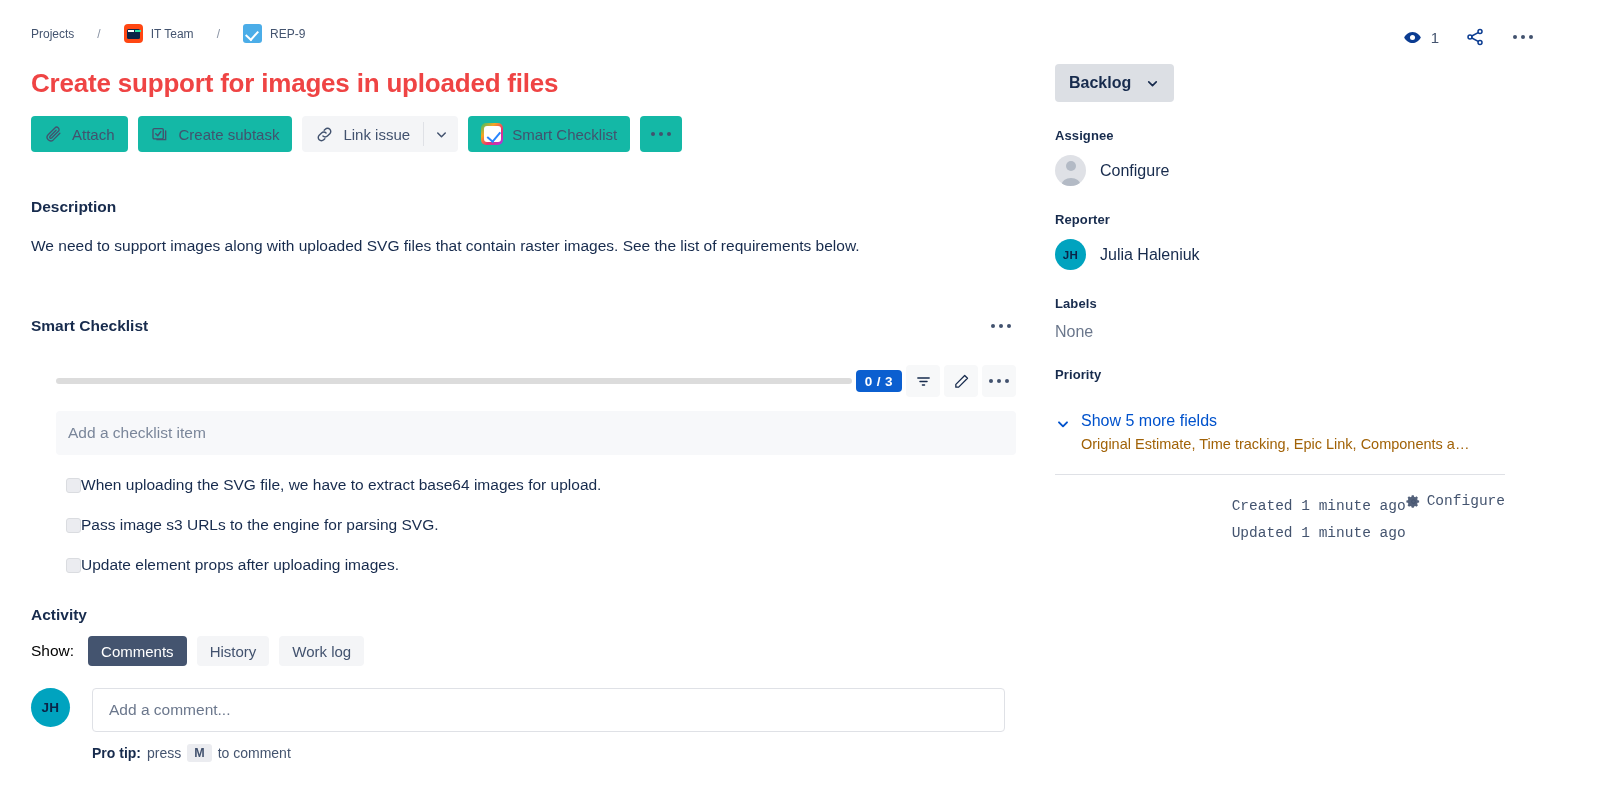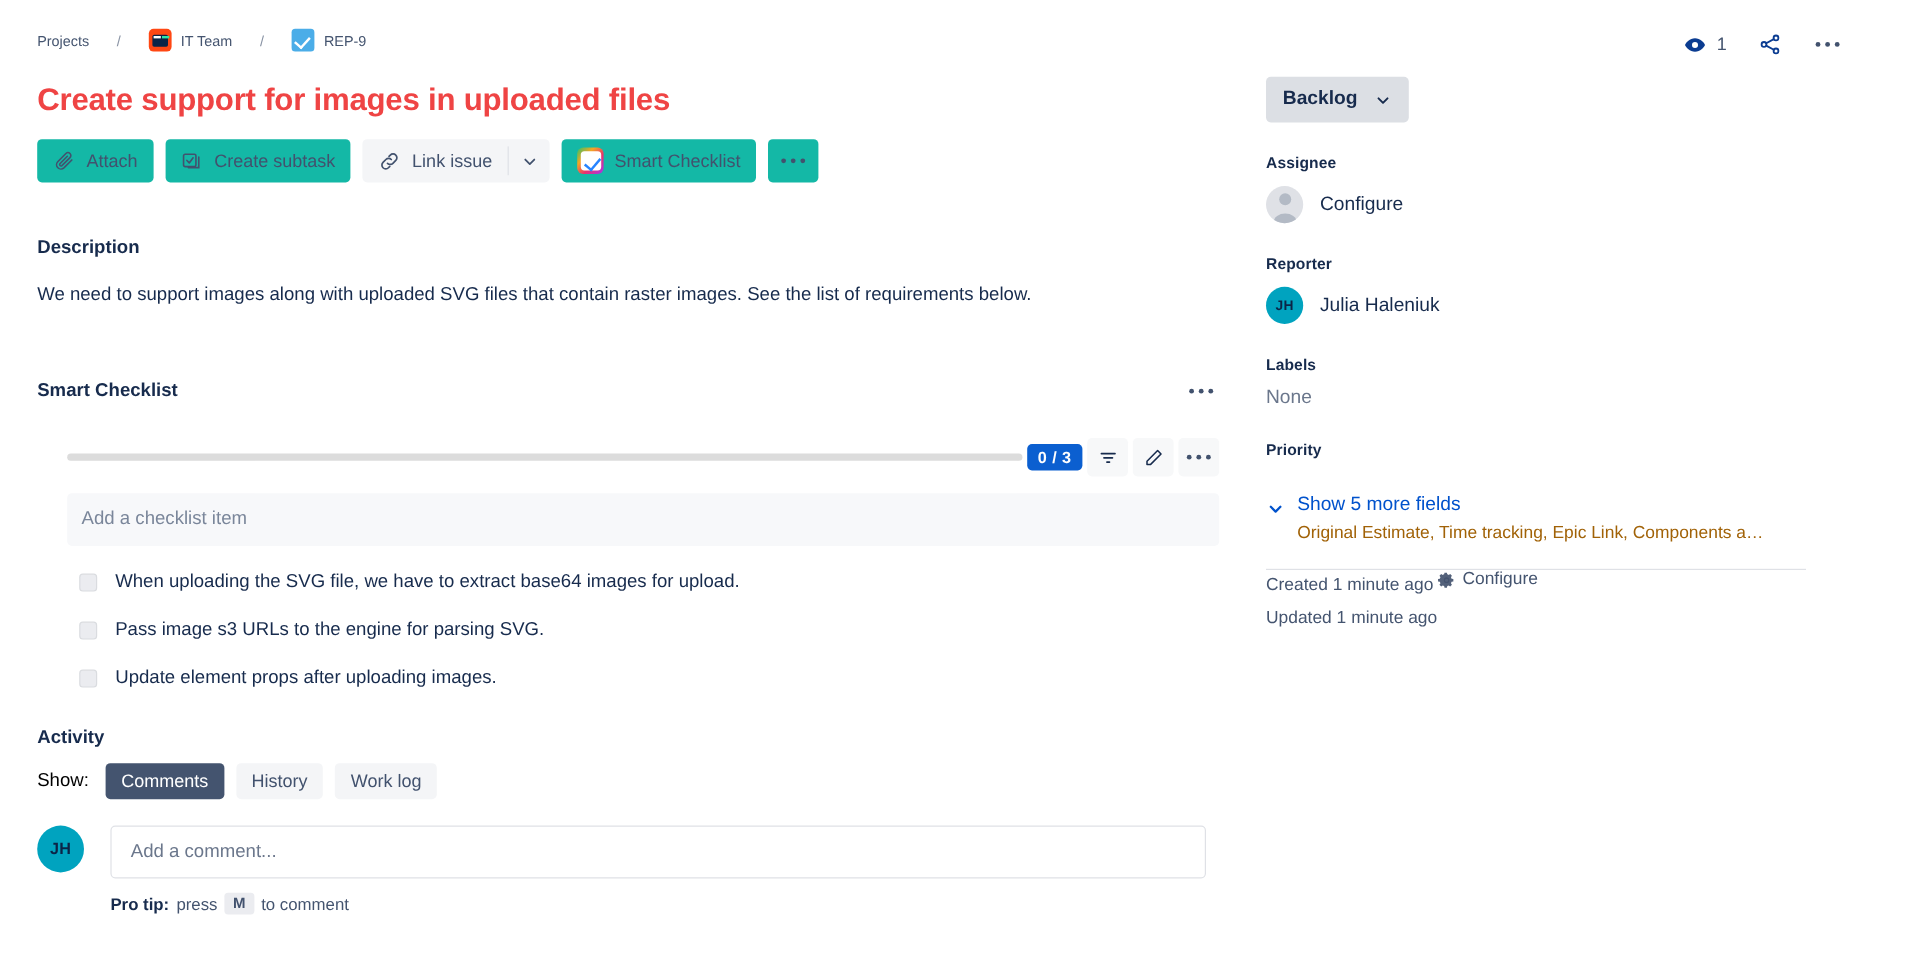--- a/index.html
+++ b/index.html
@@ -126,21 +126,21 @@
     color: #172B4D;
   }
 
   .sc-add {
     margin-top: 14px; margin-left: 25px; height: 44px; background: #F7F8FA;
     border-radius: 4px; display: flex; align-items: center; padding: 0 12px;
     font-size: 15.5px; color: #7A869A; cursor: text;
   }
   .sc-items { margin-top: 10px; margin-left: 25px; }
   .sc-item {
-    display: flex; align-items: center; gap: 15px; height: 40px;
+    display: flex; align-items: center; height: 40px;
     font-size: 15.5px; color: #172B4D; padding-left: 10px; border-radius: 3px;
   }
   .sc-check {
     width: 15px; height: 15px; border-radius: 3px; flex: none;
     background: #EBECF0; border: 1px solid #DADCE0; cursor: pointer;
   }
 
   
   .activity { margin-top: 21px; }
   .act-tabs { display: flex; align-items: center; gap: 10px; margin-top: 12px; }
@@ -198,22 +198,23 @@
     content: ""; position: absolute; bottom: -6px; left: 50%; transform: translateX(-50%);
     width: 19px; height: 14px; border-radius: 50% 50% 0 0; background: #B3BAC5;
   }
   .avatar-sm.jh { background: #00A3BF; color: #0B2447; }
 
   .show-more { margin-top: 30px; display: flex; align-items: flex-start; gap: 10px; }
   .show-more-link { color: #0052CC; font-size: 16px; cursor: pointer; }
   .show-more-sub { margin-top: 6px; font-size: 14.5px; color: #a16207; max-width: 420px; }
   .side-div { margin-top: 22px; border-top: 1px solid #DFE1E6; width: 450px; }
   .meta-row {
-    display: flex; align-items: flex-start; justify-content: flex-start;
+    margin-top: 18px; display: flex; align-items: flex-start; justify-content: flex-end;
     width: 450px;
+    font-family: Liberation Mono, monospace;
   }
   .meta-txt { font-size: 14.5px; color: #44546F; line-height: 27px; }
   .configure { display: flex; align-items: center; gap: 6px; font-size: 14.5px; color: #44546F; cursor: pointer; }
 </style>
 </head>
 <body>
 
 <div class="page">
 
   <div class="breadcrumb">

